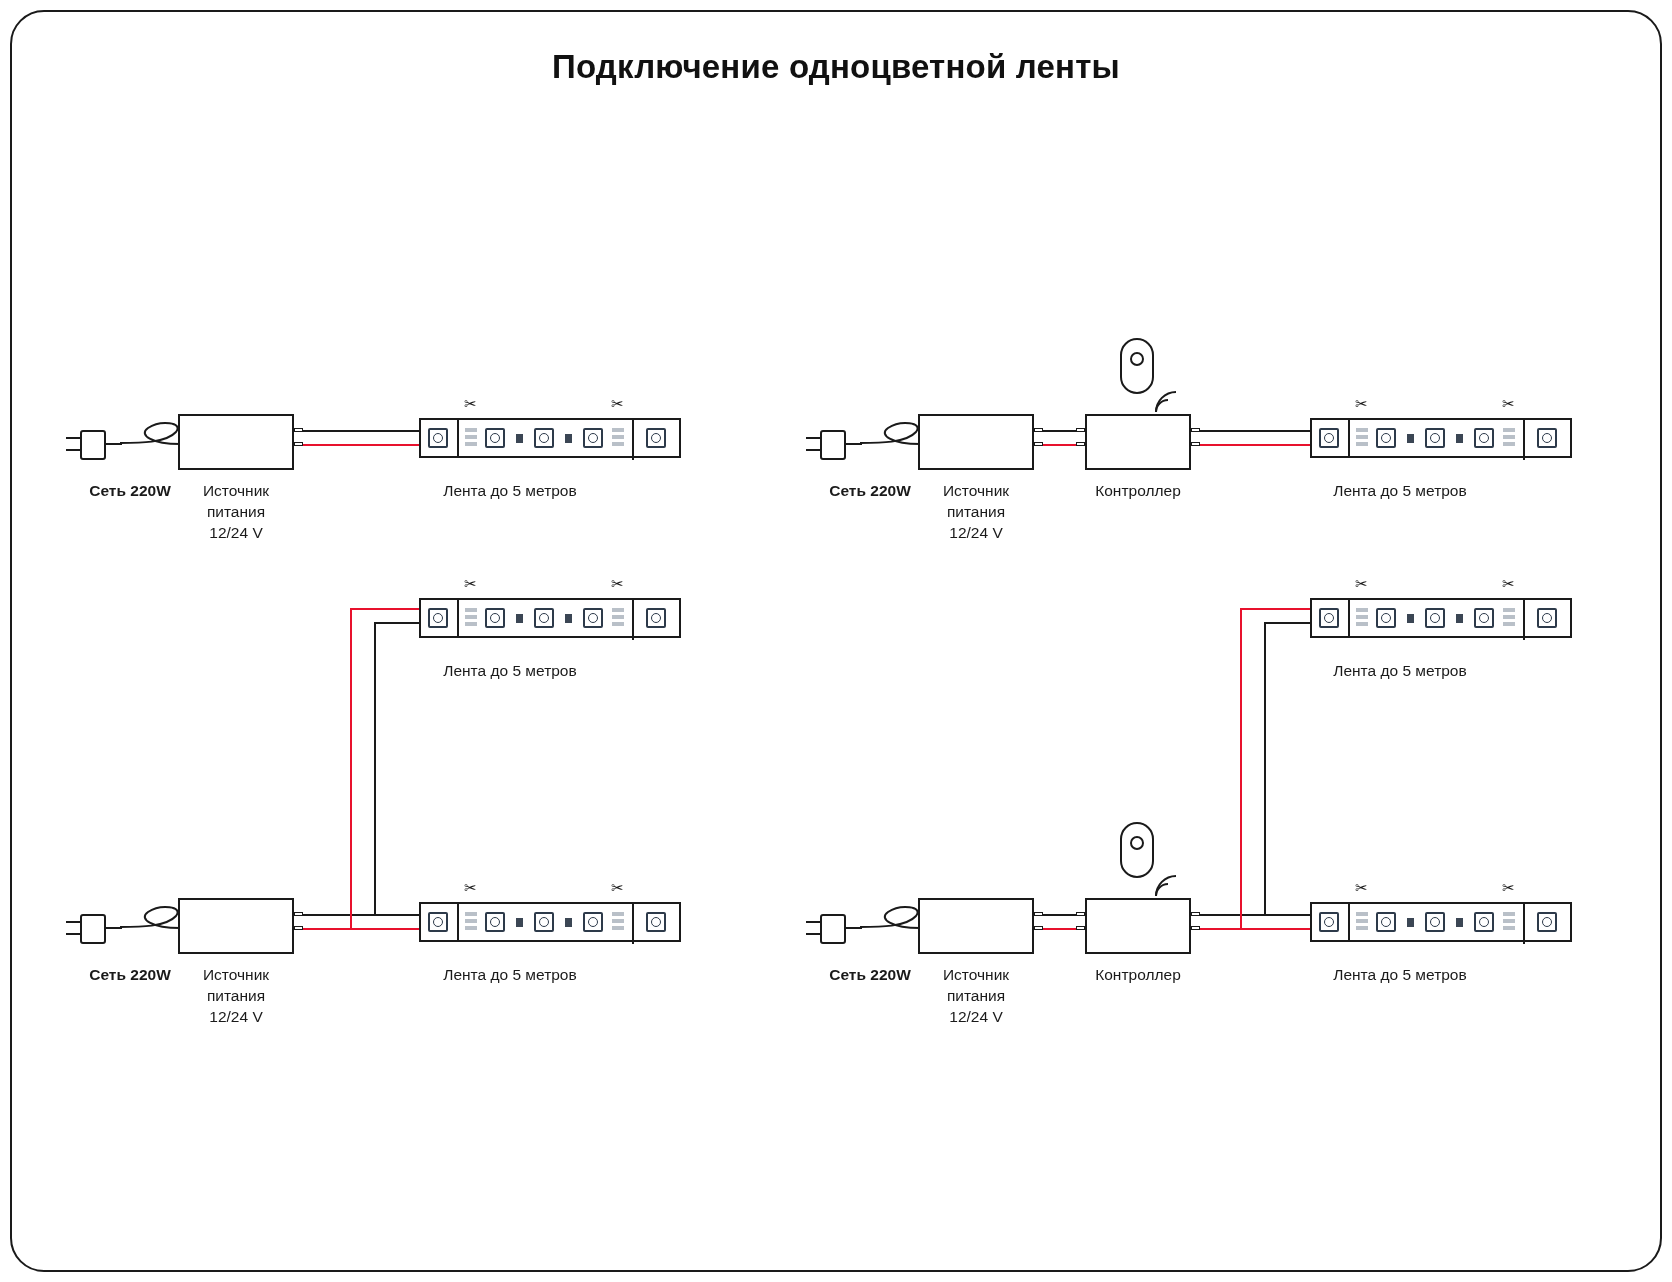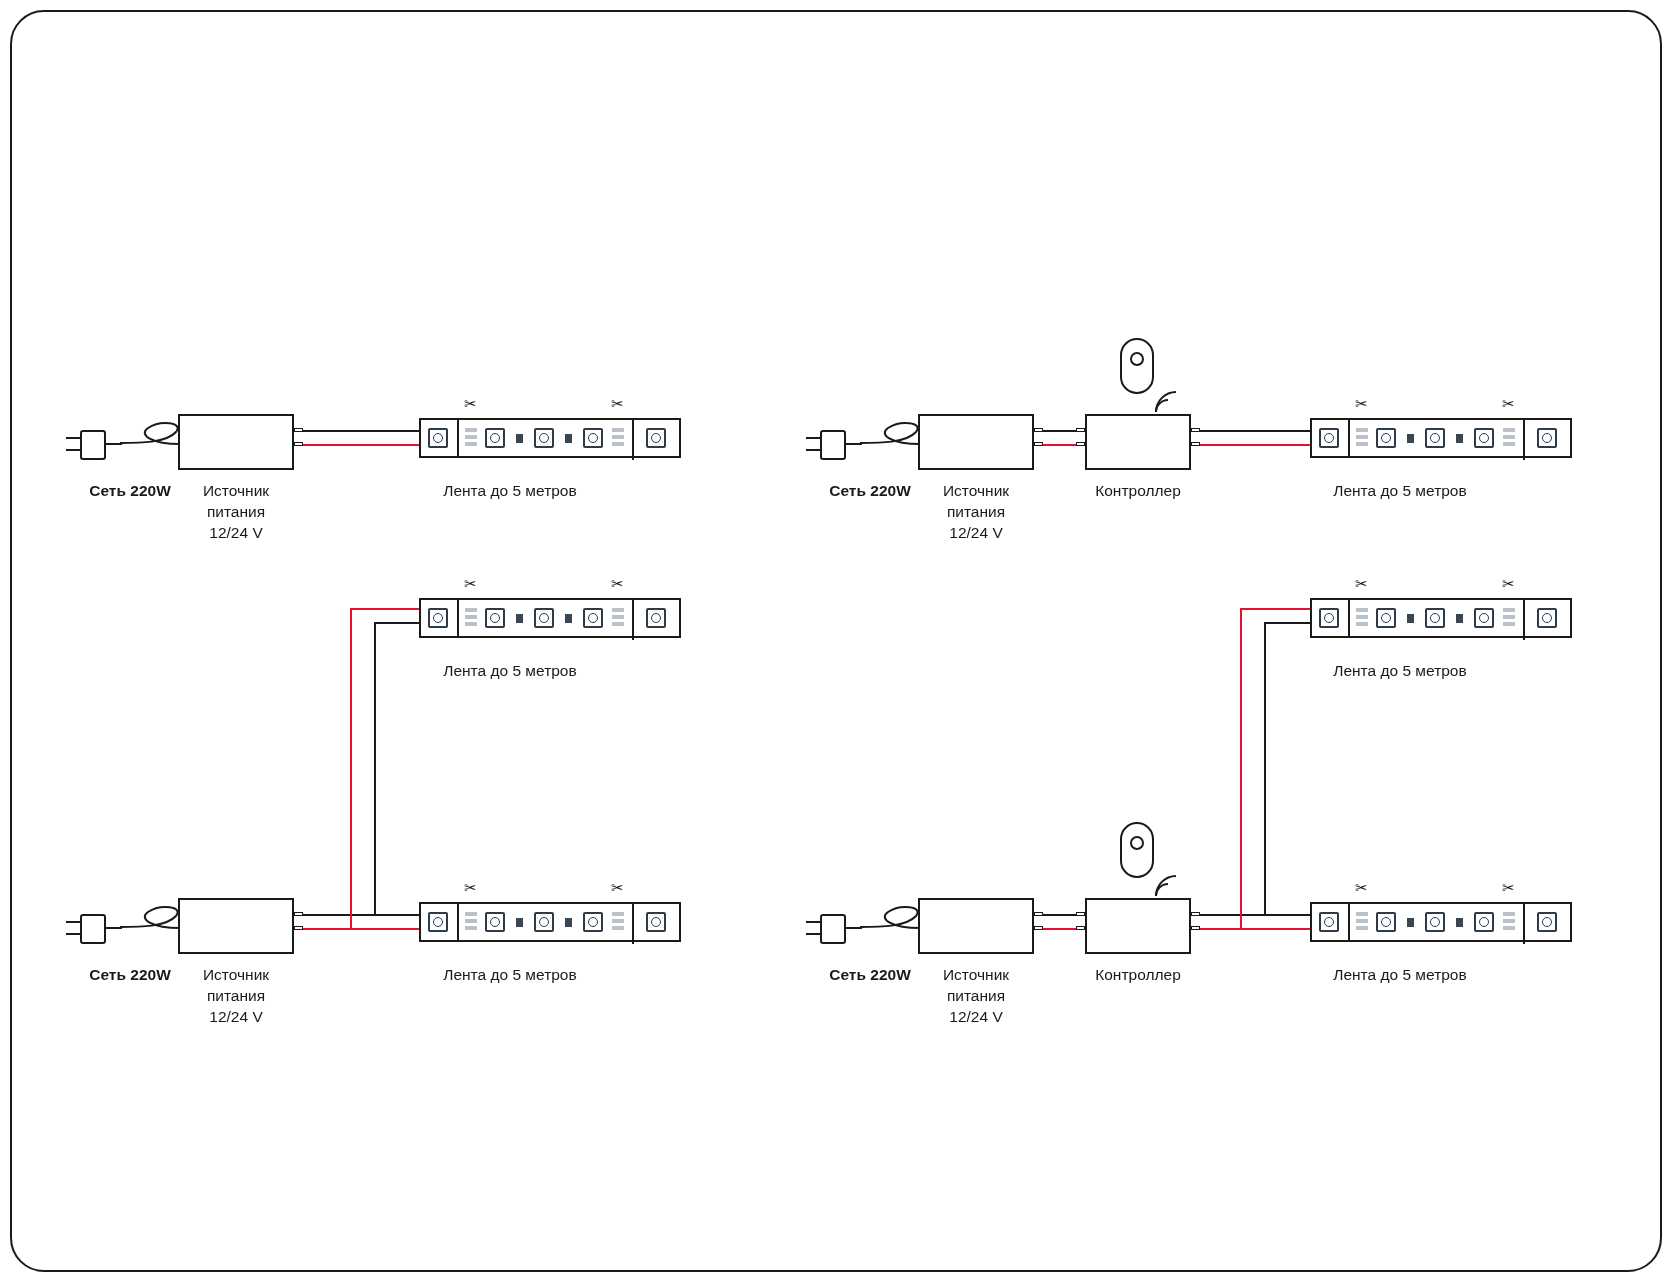--- a/index.html
+++ b/index.html
@@ -216,20 +216,21 @@
     white-space: pre-line;
   }
   .label.bold { font-weight: bold; }
 </style>
 </head>
 <body>
 
 <div id="page">
   <div class="frame"></div>
 
+  <div class="title">Подключение одноцветной ленты</div>
 
   <div class="diagram" style="left:60px; top:400px; width:680px; height:160px;">
 
     <div class="plug" style="left:6px; top:24px; width:60px; height:44px;">
       <div class="pin p1"></div>
       <div class="pin p2"></div>
       <div class="body"></div>
       <div class="tail"></div>
     </div>
 

